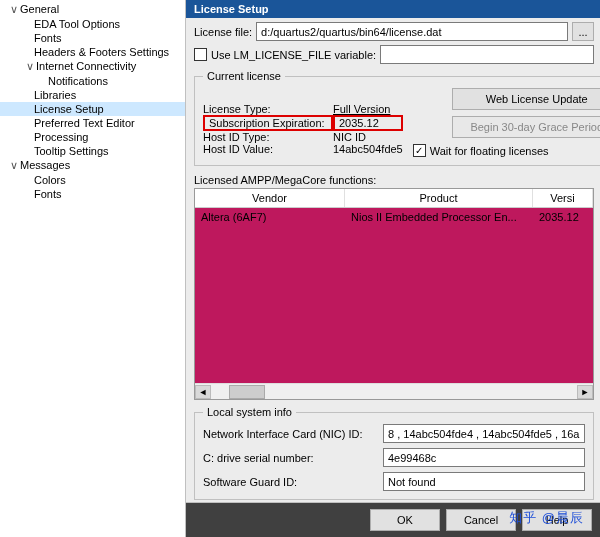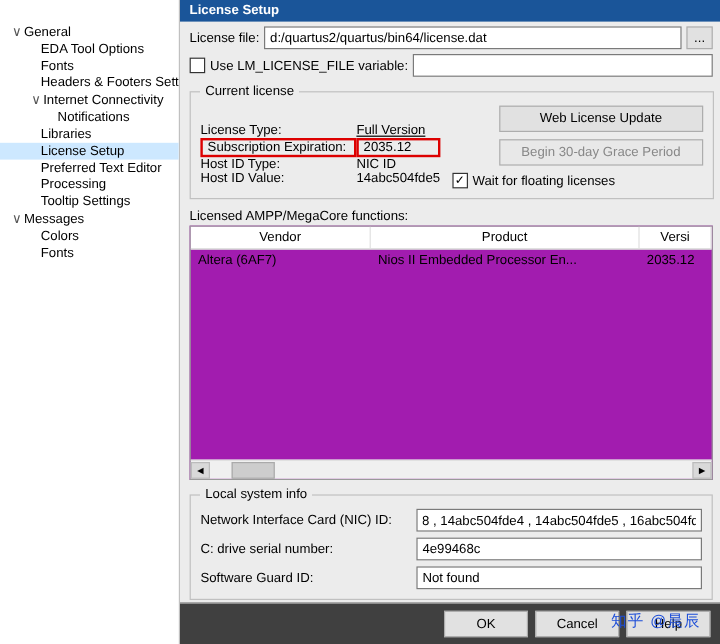--- a/index.html
+++ b/index.html
@@ -8,24 +8,24 @@
     font-family: "Segoe UI", Tahoma, sans-serif;
     font-size: 11px;
     background: #f0f0f0;
     color: #000;
     width: 600px;
     height: 537px;
     overflow: hidden;
     display: flex;
   }
   .sidebar {
-    width: 150px;
+    width: 186px;
     background: #fff;
     border-right: 1px solid #c0c0c0;
-    padding-top: 19px;
+    padding-top: 2px;
     overflow: hidden;
   }
   .tree-item {
     padding: 1px 0 1px 0;
     white-space: nowrap;
     cursor: default;
   }
   .tree-item span.chev {
     display: inline-block;
     width: 12px;
@@ -97,21 +97,21 @@
   .checkbox {
     display: inline-flex; align-items: center; gap: 4px;
   }
   .checkbox .box {
     width: 13px; height: 13px; border: 1px solid #333; background: #fff; display:inline-flex;align-items:center;justify-content:center;font-size:10px;line-height:1;
   }
   .listarea {
     flex: 1; display:flex; flex-direction:column; min-height:0;
   }
   .listgrid {
-    border: 1px solid #999; background:#a21caf; flex:1; min-height:0; display:flex; flex-direction:column;
+    border: 1px solid #999; background:#be185d; flex:1; min-height:0; display:flex; flex-direction:column;
   }
   .listhead { display:flex; border-bottom:1px solid #ccc; background:#fff; }
   .listhead div { padding:3px 6px; border-right:1px solid #e0e0e0; text-align:center; }
   .listrow { display:flex; }
   .listrow div { padding:3px 6px; border-right:1px solid transparent; white-space:nowrap; overflow:hidden; text-overflow:ellipsis; }
   .hscroll {
     height:16px; background:#f0f0f0; border-top:1px solid #ddd; display:flex; align-items:center;
   }
   .hscroll .arrow { width:16px; height:14px; background:#d9d9d9; border:1px solid #bbb; display:flex;align-items:center;justify-content:center;font-size:9px;}
   .hscroll .track { flex:1; position:relative; height:14px; }

